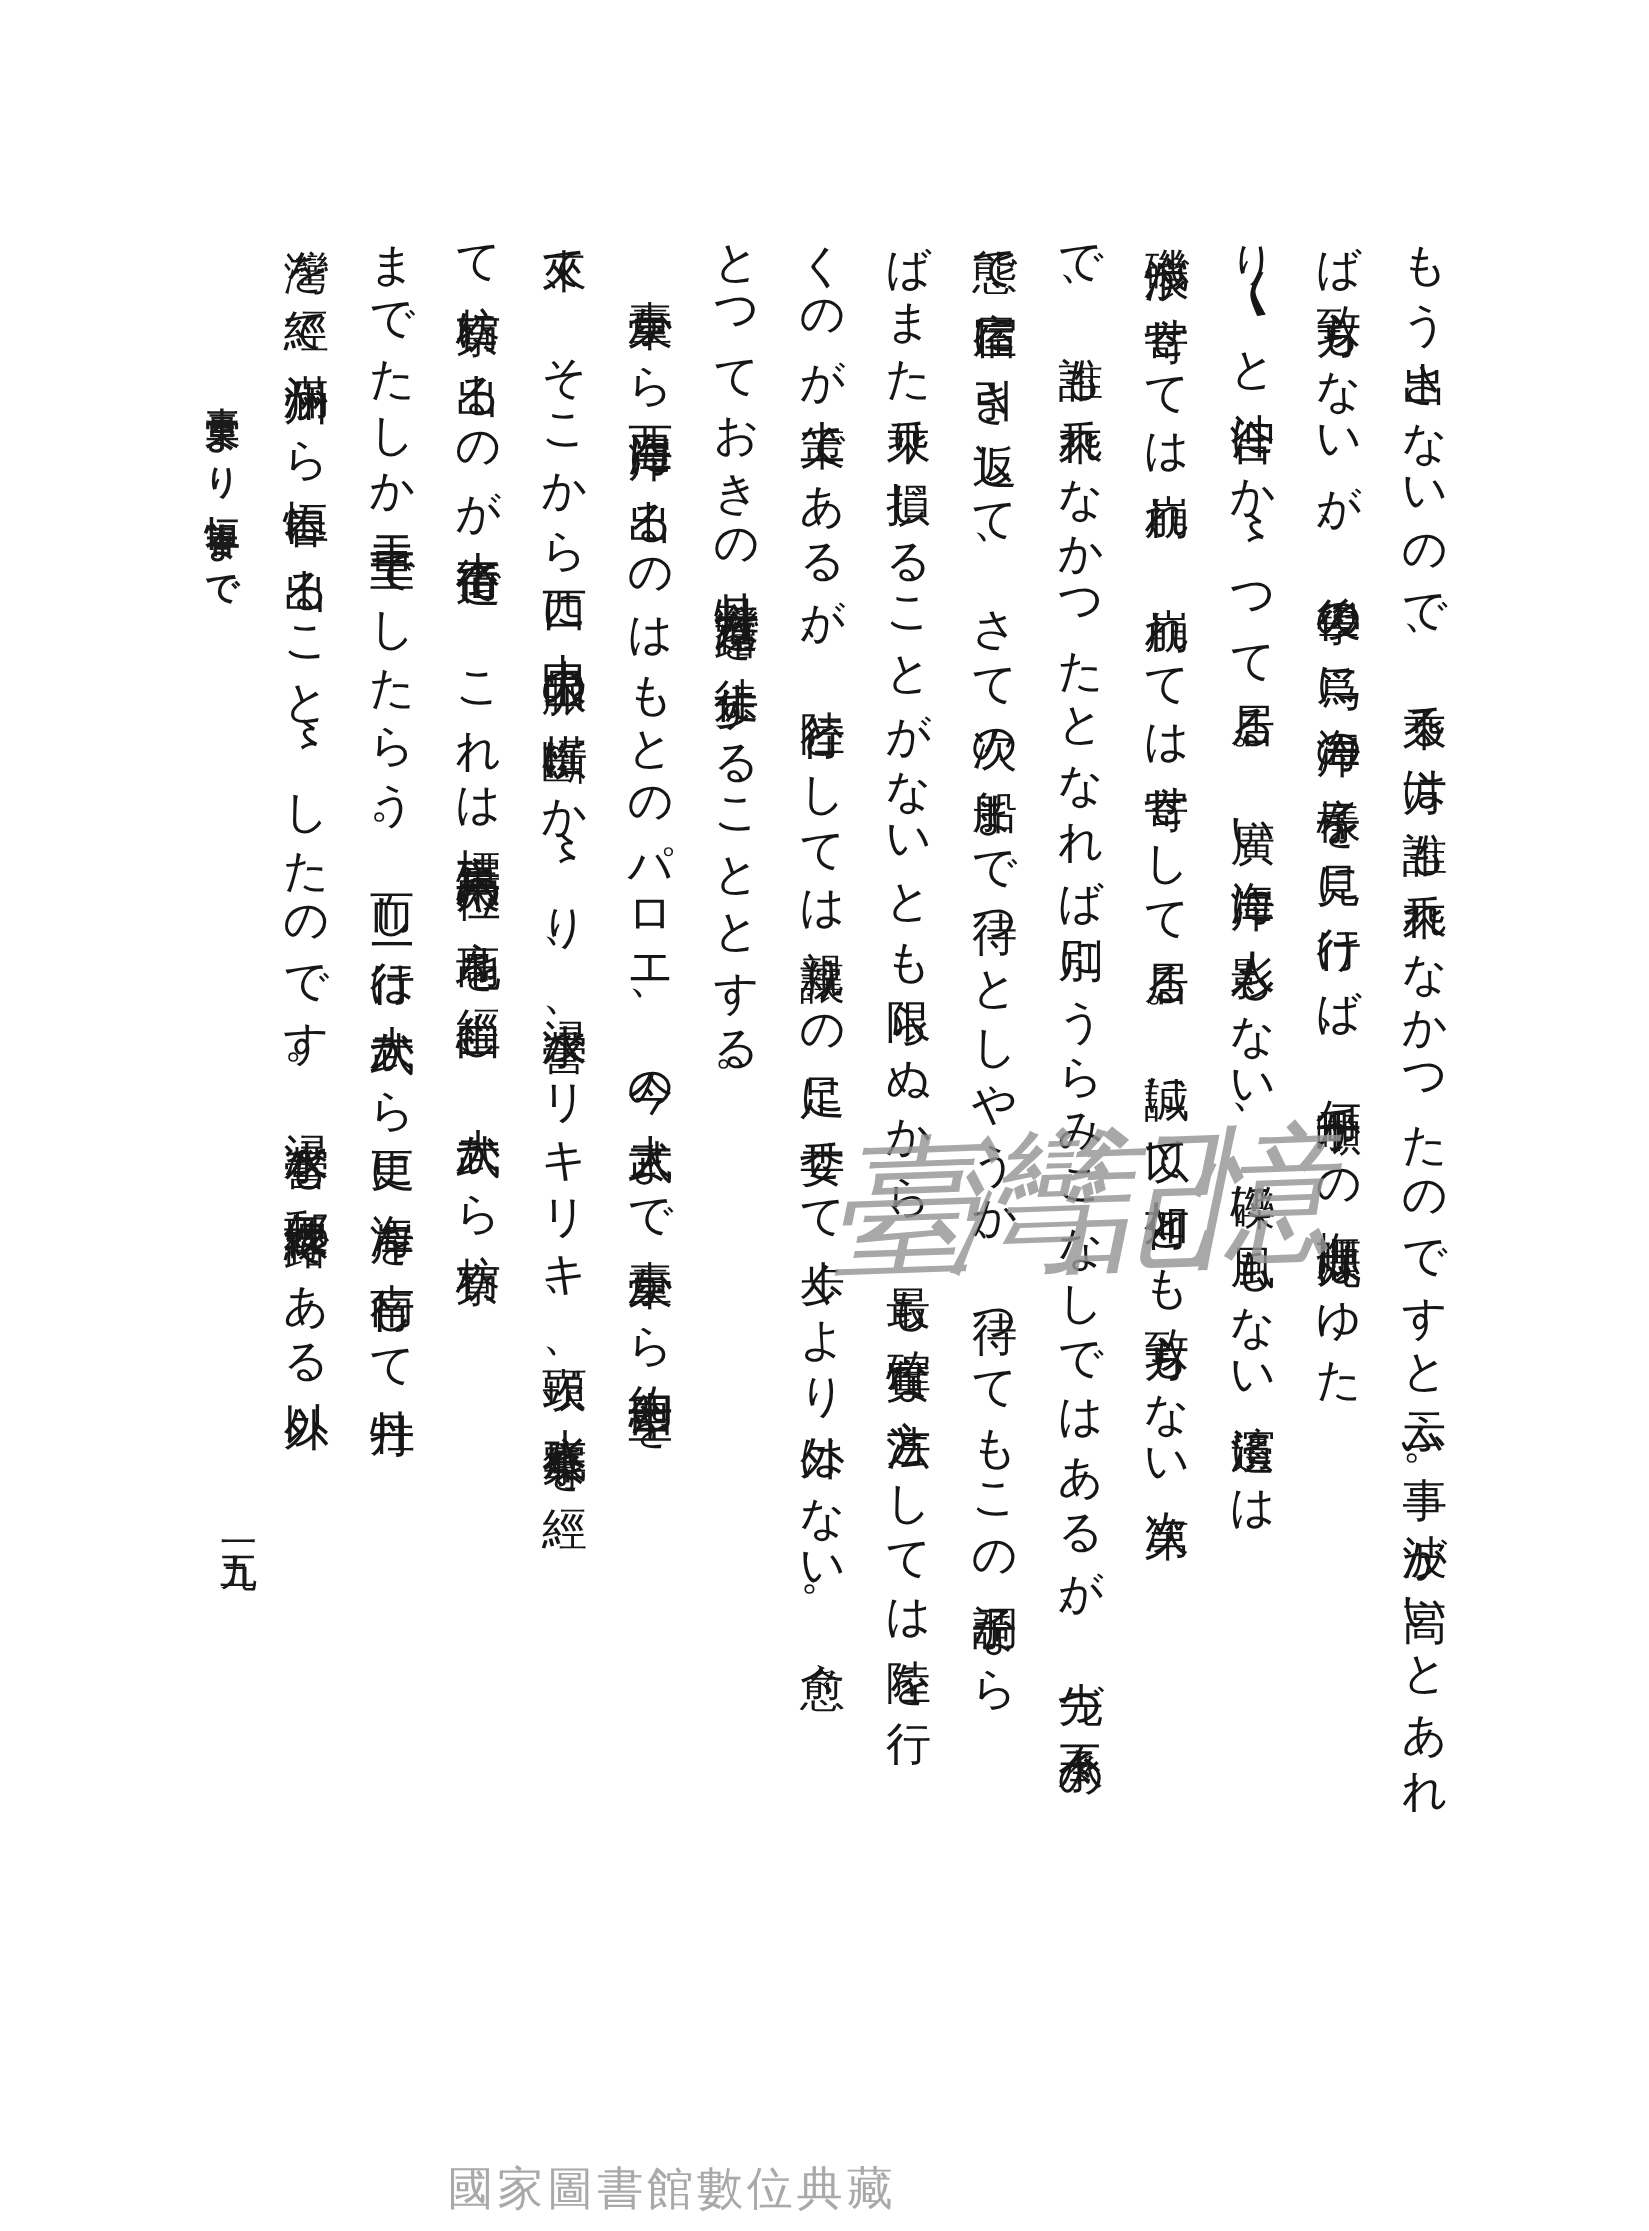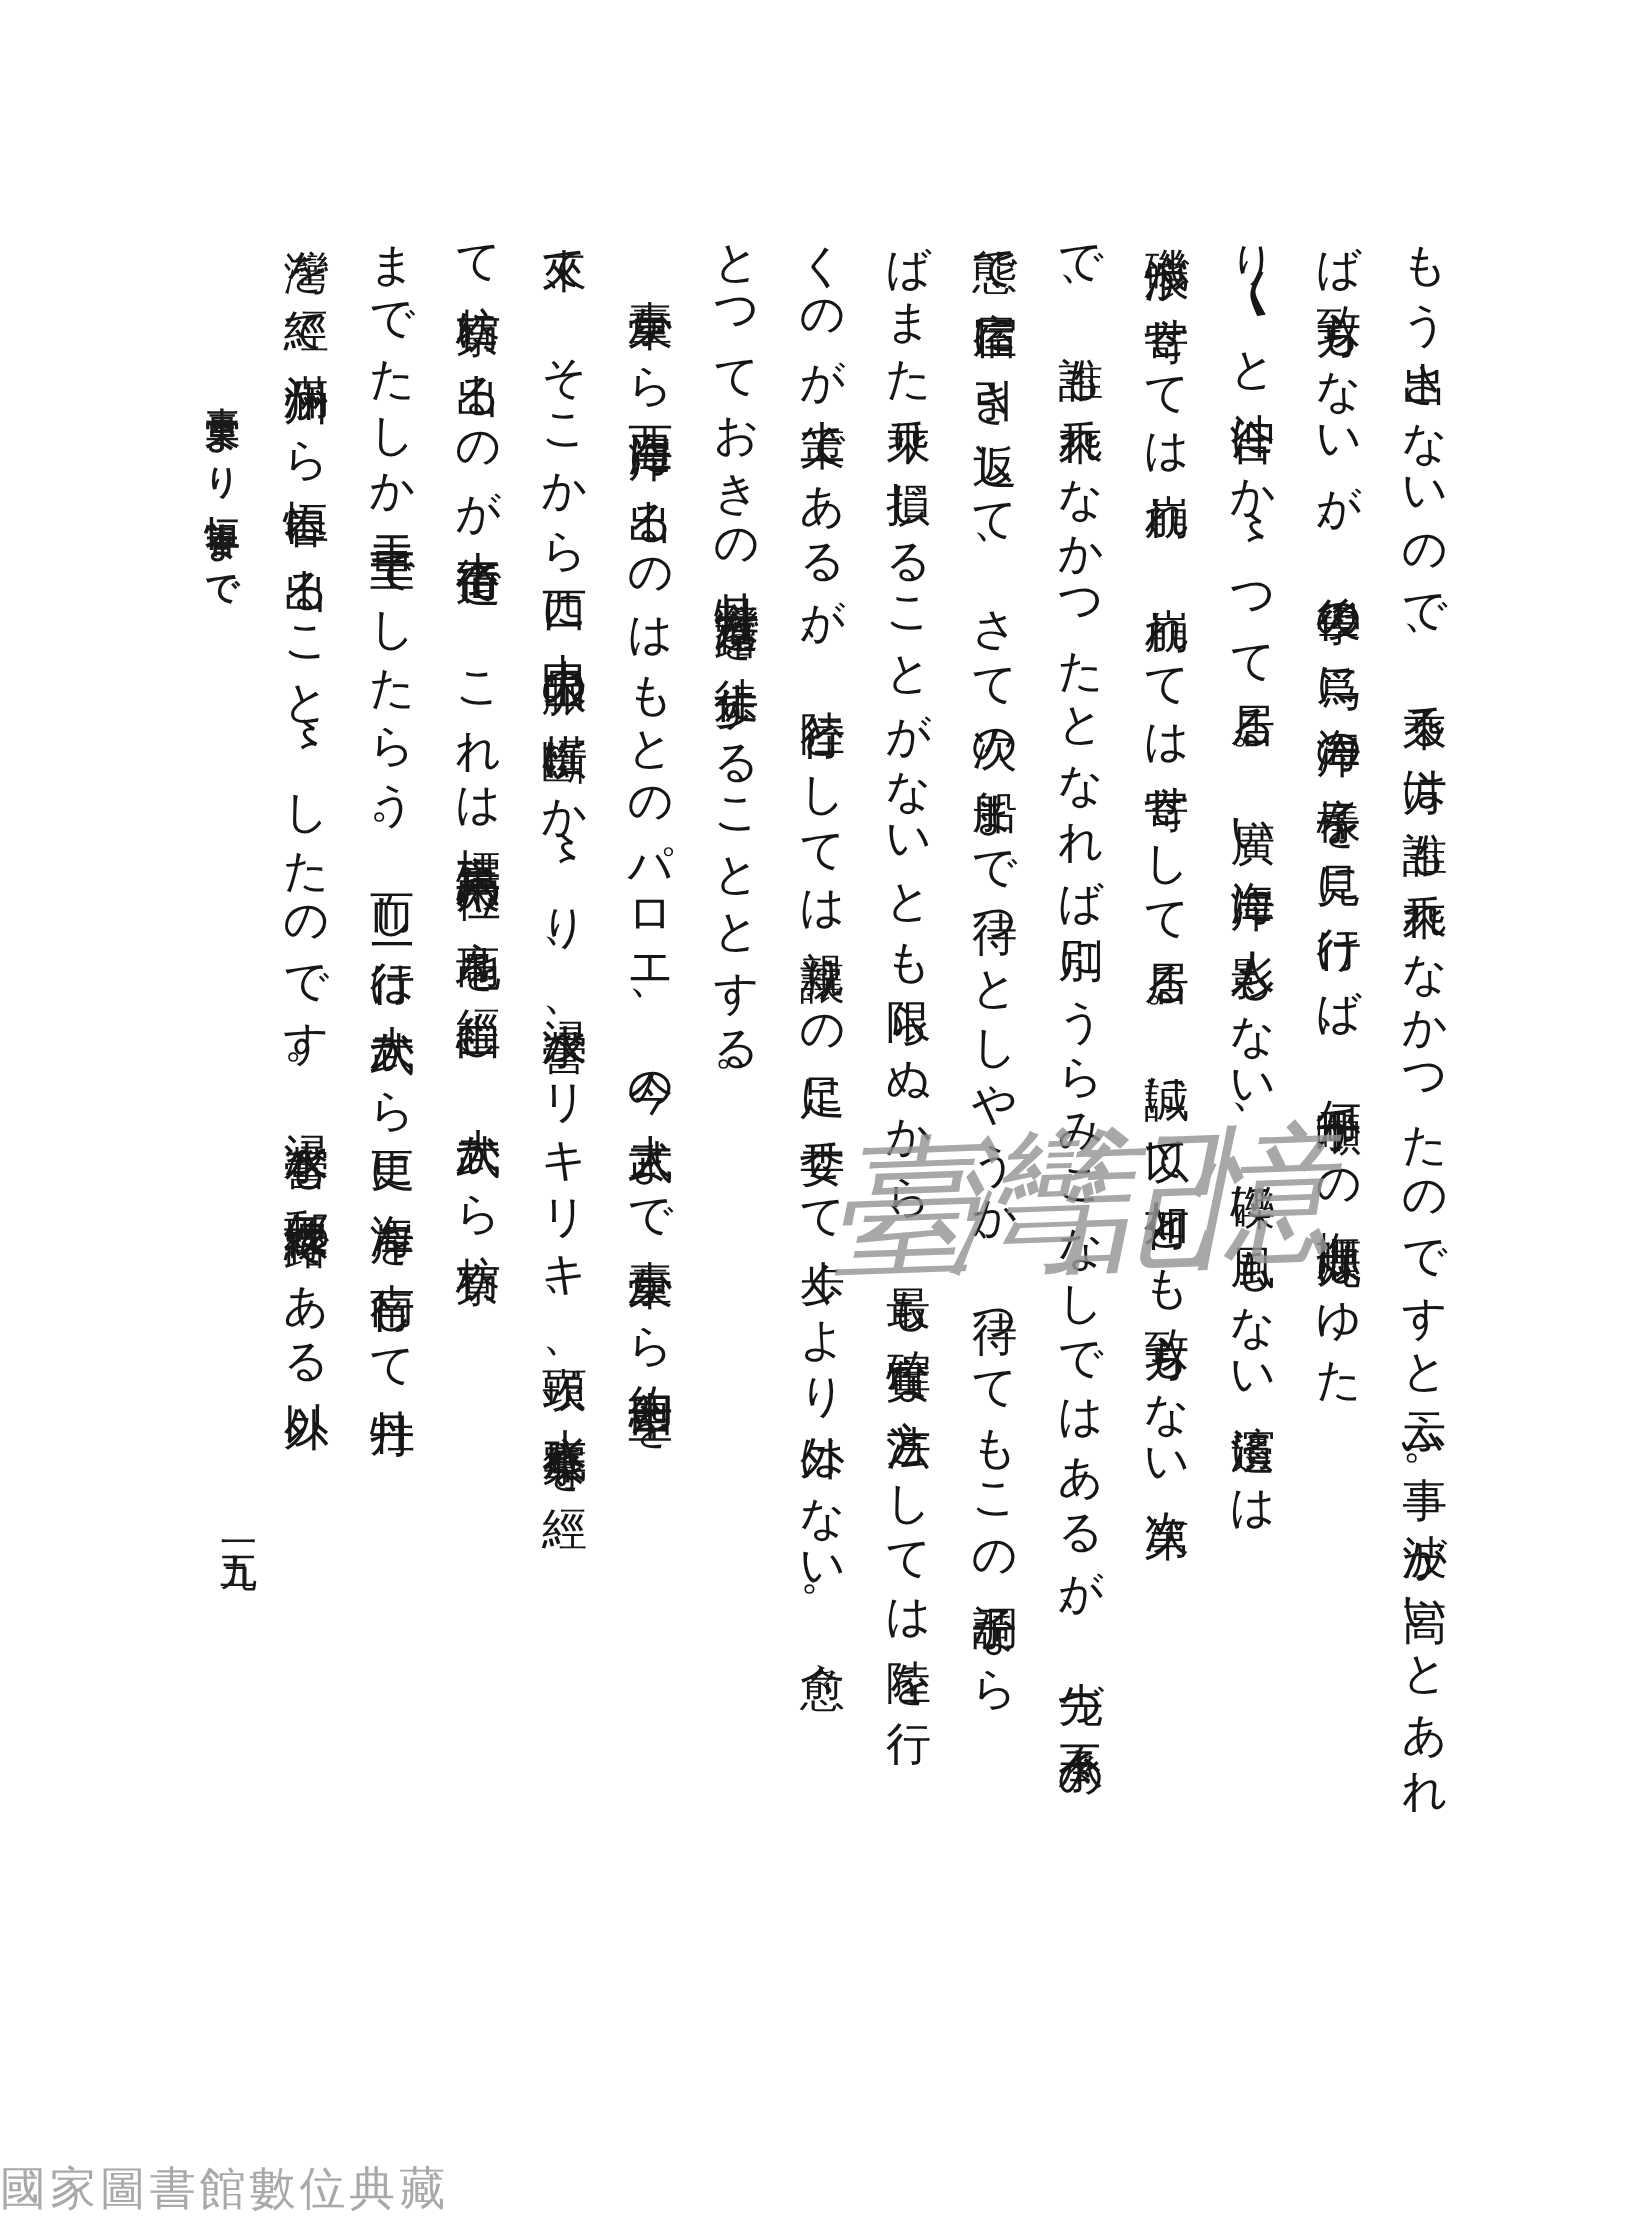--- a/index.html
+++ b/index.html
@@ -78,21 +78,21 @@
     opacity:.9;
     font-family:"DejaVu Serif",serif;
     letter-spacing:1px;
     white-space:nowrap;
   }
 
   
   #footer{
     position:absolute;
     left:0;top:2158px;width:1344px;
-    text-align:left;
+    text-align:center;
     font-size:46px;
     letter-spacing:3.9px;
     color:#a9a9a9;
     font-family:"DejaVu Sans","Liberation Sans",sans-serif;
     z-index:1;
   }
 </style>
 </head>
 <body>
 

